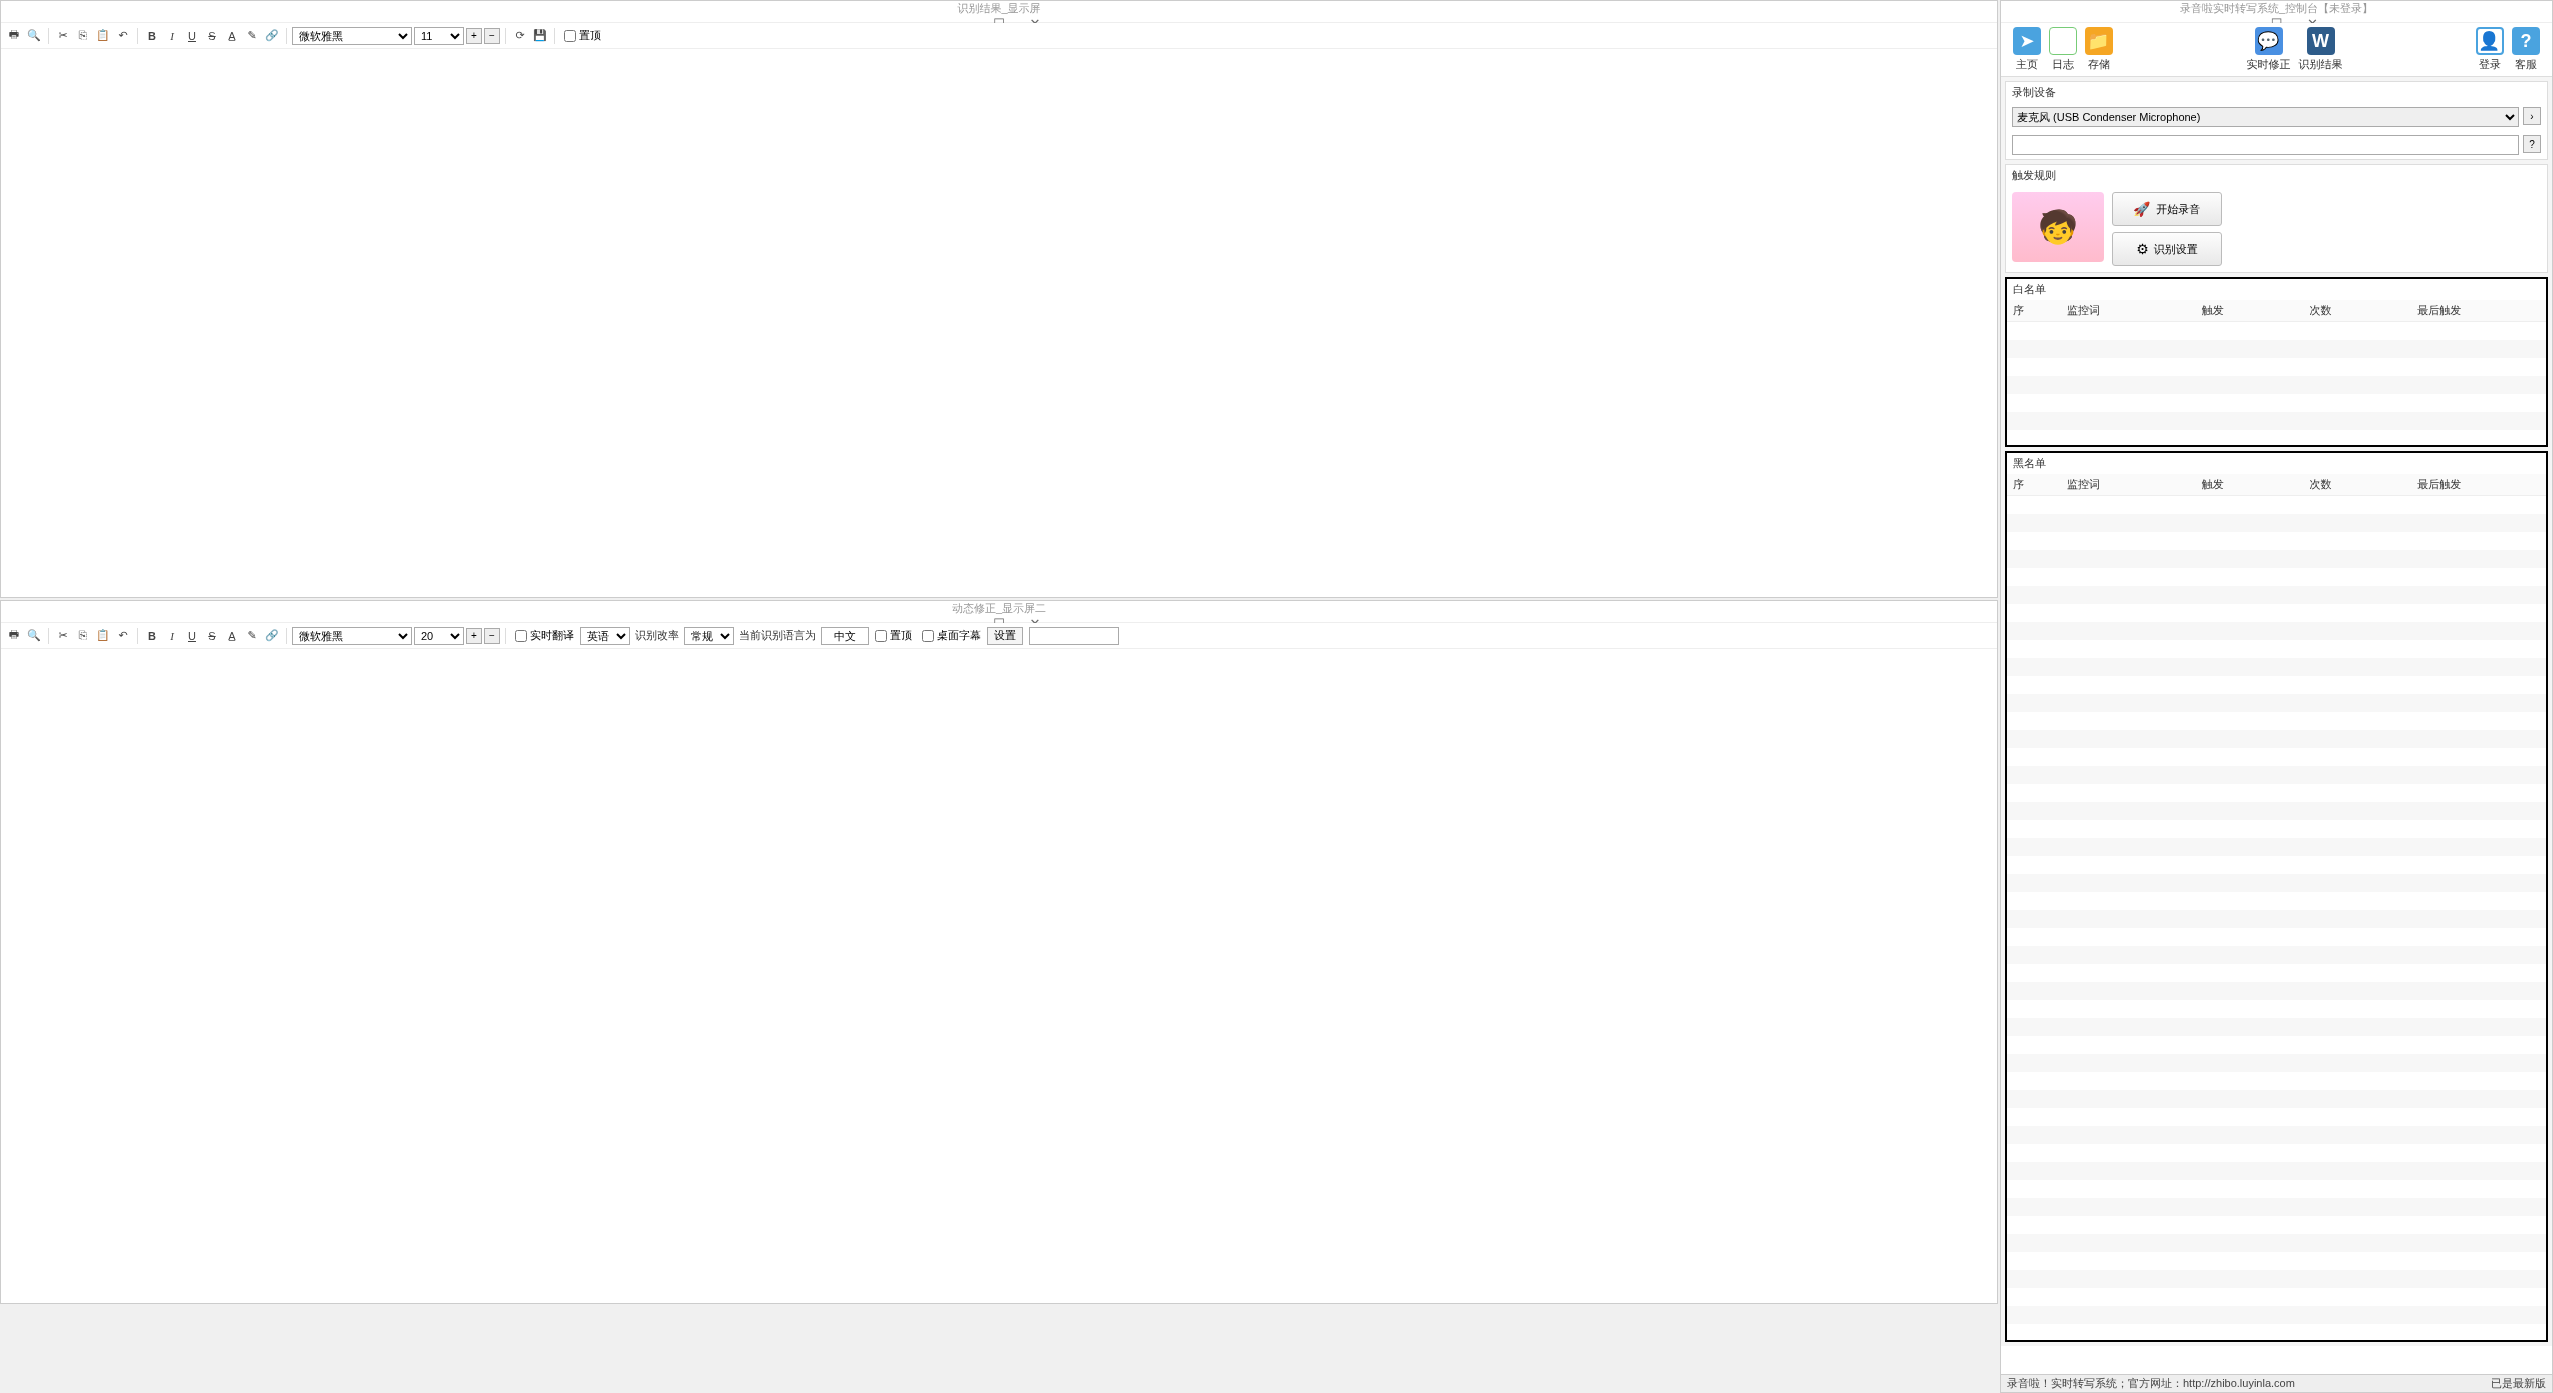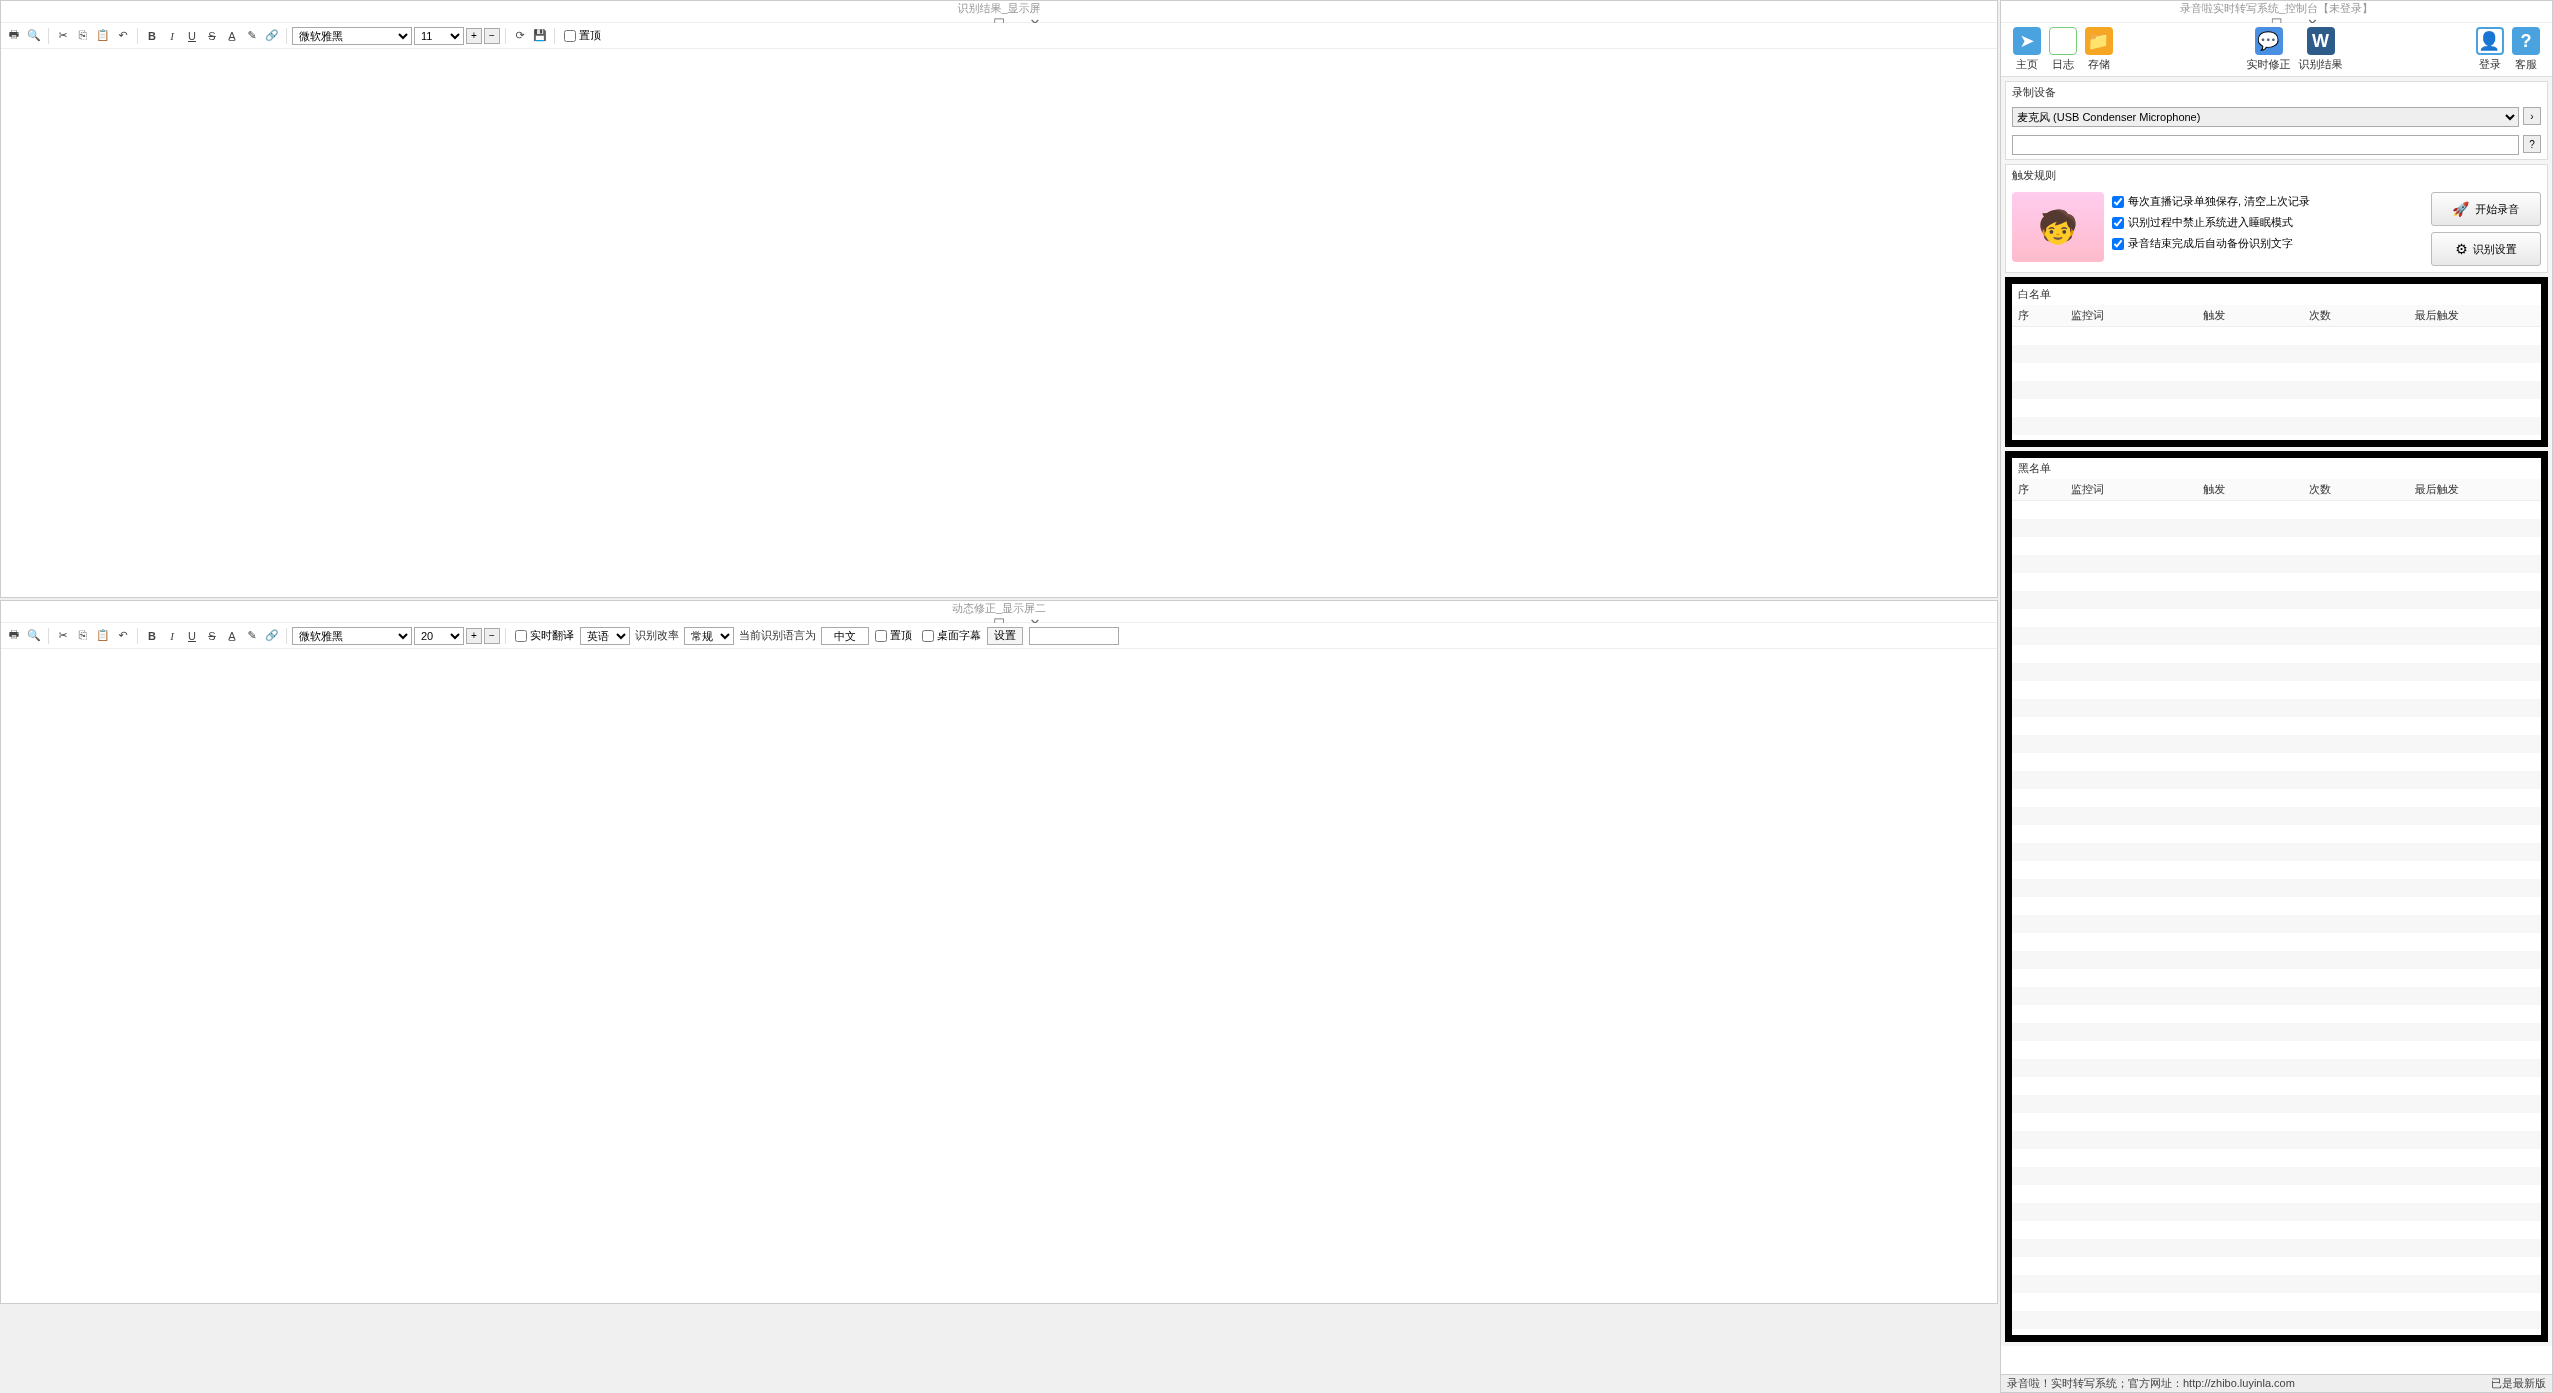--- a/index.html
+++ b/index.html
@@ -59,21 +59,21 @@
 .summary-row { display: flex; padding: 6px 10px; font-size: 11px; }
 .summary-row .sitem { flex: 1; }
 .rules-block { display: flex; padding: 6px; gap: 8px; }
 .avatar { width: 92px; height: 70px; background: linear-gradient(#fce, #fbc); border-radius: 4px; display: flex; align-items: center; justify-content: center; font-size: 32px; }
 .rules-list { flex: 1; display: flex; flex-direction: column; gap: 6px; font-size: 11px; padding-top: 2px; }
 .rules-list label { display: flex; align-items: center; gap: 4px; cursor: pointer; }
 .rules-list input { width: 12px; height: 12px; }
 .action-btns { display: flex; flex-direction: column; gap: 6px; width: 110px; }
 .action-btn { height: 34px; background: linear-gradient(#fdfdfd, #e8e8e8); border: 1px solid #bbb; border-radius: 3px; display: flex; align-items: center; justify-content: center; gap: 5px; cursor: pointer; font-size: 11px; }
 .action-btn .aicon { font-size: 14px; }
-.listbox { flex: 1; background: #fff; border: 7px solid #000000; display: flex; flex-direction: column; min-height: 120px; }
+.listbox { flex: 1; background: #fff; border: 2px solid #000000; display: flex; flex-direction: column; min-height: 120px; }
 .listbox .list-title { font-size: 11px; padding: 3px 6px; color: #333; }
 .listbox table { width: 100%; border-collapse: collapse; font-size: 11px; }
 .listbox th { text-align: left; padding: 3px 6px; border-bottom: 1px solid #eee; font-weight: normal; color: #333; background: #fafafa; }
 .listbox .list-body { flex: 1; background: repeating-linear-gradient(#fff, #fff 18px, #f7f7f7 18px, #f7f7f7 36px); }
 .statusbar { height: 18px; background: #eee; border-top: 1px solid #ccc; display: flex; align-items: center; padding: 0 6px; font-size: 11px; color: #444; margin-top: 28px; }
 .statusbar .sbfill { flex: 1; }
 </style>
 </head>
 <body>
 
@@ -250,34 +250,20 @@
         <input type="text" style="">
         <div class="smallbtn">?</div>
       </div>
     </div>
 
 
     <div class="section">
       <div class="sec-title">触发规则</div>
       <div class="rules-block">
         <div class="avatar">🧒</div>
-        <div class="rules-list">
-          <label>
-            <input type="checkbox" checked="" style="">
-            <span>每次直播记录单独保存, 清空上次记录</span>
-          </label>
-          <label>
-            <input type="checkbox" checked="" style="">
-            <span>识别过程中禁止系统进入睡眠模式</span>
-          </label>
-          <label>
-            <input type="checkbox" checked="" style="">
-            <span>录音结束完成后自动备份识别文字</span>
-          </label>
-        </div>
         <div class="action-btns">
           <div class="action-btn">
             <span class="aicon">🚀</span>
             <span>开始录音</span>
           </div>
           <div class="action-btn">
             <span class="aicon">⚙</span>
             <span>识别设置</span>
           </div>
         </div>

